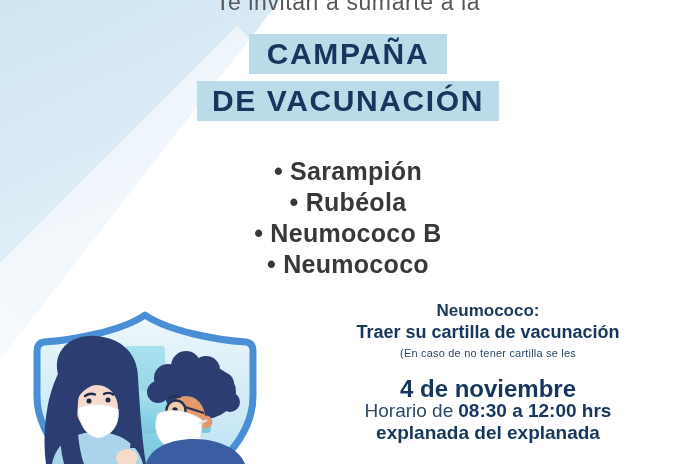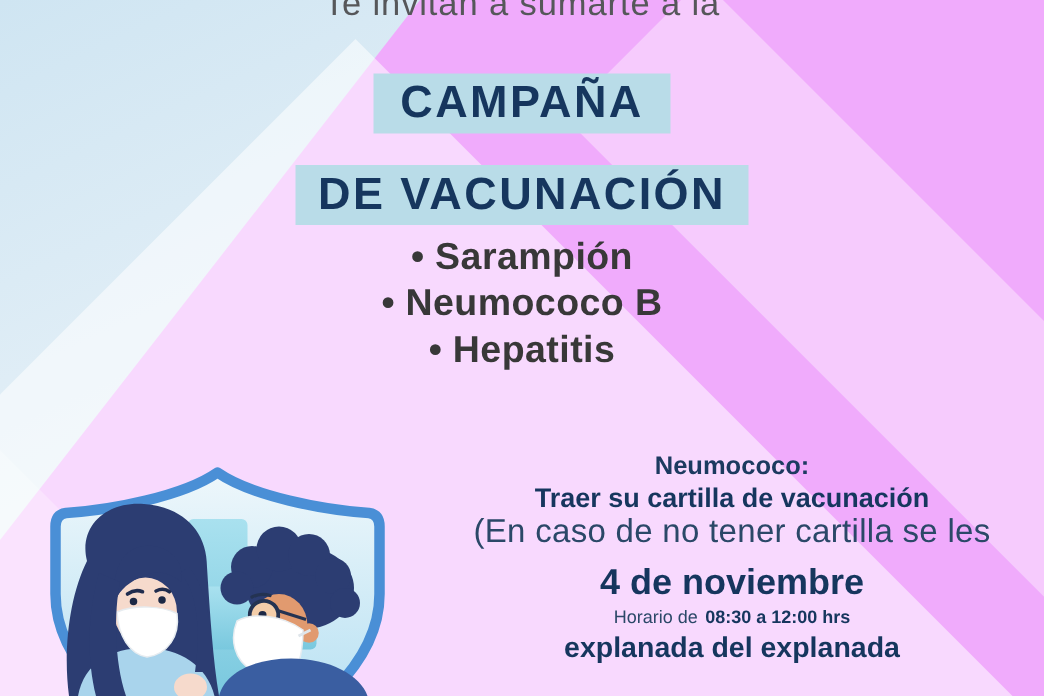--- a/index.html
+++ b/index.html
@@ -1,19 +1,19 @@
 <!DOCTYPE html>
 <html><head>
 <meta charset="utf-8">
 <style>
   html,body{margin:0;padding:0;}
   body{font-family:"Liberation Sans","DejaVu Sans",sans-serif;background:#d8d8da;}
   .flyer{
     position:relative;width:696px;height:464px;overflow:hidden;
-    background:#f0abfc;
+    background:#ffffff;
   }
   
   .bg-blue-wedge{
     position:absolute;left:0;top:0;width:280px;height:360px;
     background:linear-gradient(155deg,#cfe5f2 0%,#e3eff7 65%,#eaf2f7 100%);
     clip-path:polygon(0 0,100% 0,0 100%);
   }
   .bg-white-band-a{
     position:absolute;left:237px;top:26px;width:950px;height:620px;
     background:rgba(255,255,255,0.55);
@@ -29,44 +29,44 @@
     background:rgba(255,255,255,0.28);
     transform:rotate(45deg);transform-origin:top left;
   }
   
   .intro{
     position:absolute;top:-10px;left:0;width:100%;
     text-align:center;font-size:23px;line-height:24px;
     color:#56575a;font-weight:500;letter-spacing:.6px;
   }
   
-  .title-wrap{position:absolute;top:49px;left:0;width:100%;text-align:center;}
+  .title-wrap{position:absolute;top:34px;left:0;width:100%;text-align:center;}
   .title-band{
     display:inline-block;background:#b9dce8;color:#16365e;
     font-weight:800;font-size:30px;line-height:34px;
     letter-spacing:1.6px;padding:3px 18px;
   }
-  .title-band.second{margin-top:21px;padding:3px 15px;}
+  .title-band.second{margin-top:7px;padding:3px 15px;}
   
   .vaccine-list{
     position:absolute;top:156px;left:0;width:100%;text-align:center;
     color:#383838;font-weight:800;font-size:25px;line-height:31px;
     letter-spacing:.3px;
   }
   .vaccine-item .bullet{margin-right:7px;}
   
   .info-col{
     position:absolute;left:280px;top:301px;width:416px;text-align:center;
   }
   .req-heading{font-size:17px;line-height:20px;font-weight:700;color:#1c3a60;}
   .req-main{font-size:18px;line-height:22px;font-weight:800;color:#16365e;}
-  .req-note{font-size:22px;line-height:21px;font-weight:400;color:#2b4868;letter-spacing:.2px;}
+  .req-note{font-size:11px;line-height:21px;font-weight:400;color:#2b4868;letter-spacing:.2px;}
   .event-block{margin-top:14px;}
   .event-date{font-size:24px;line-height:22px;font-weight:800;color:#16365e;}
-  .event-schedule{font-size:12px;line-height:22px;color:#2b4868;}
+  .event-schedule{font-size:19px;line-height:22px;color:#2b4868;}
   .event-schedule .sched-prefix{font-weight:400;margin-right:5px;}
   .event-schedule .sched-time{font-weight:800;color:#16365e;}
   .event-location{font-size:19px;line-height:22px;font-weight:800;color:#16365e;}
   
   .illustration{position:absolute;left:0;top:290px;width:290px;height:174px;}
 </style>
 </head>
 <body>
 
 <div class="flyer">
@@ -78,22 +78,23 @@
 
   <div class="intro">Te invitan a sumarte a la</div>
 
   <div class="title-wrap">
     <span class="title-band">CAMPAÑA</span><br>
     <span class="title-band second">DE VACUNACIÓN</span>
   </div>
 
   <div class="vaccine-list">
     <div class="vaccine-item"><span class="bullet">•</span><span>Sarampión</span></div>
+    <div class="vaccine-item"><span class="bullet">•</span><span>Rubéola</span></div>
     <div class="vaccine-item"><span class="bullet">•</span><span>Neumococo B</span></div>
-    <div class="vaccine-item"><span class="bullet">•</span><span>Hepatitis</span></div>
+    <div class="vaccine-item"><span class="bullet">•</span><span>Neumococo</span></div>
   </div>
 
   <div class="info-col">
     <div class="req-heading">Neumococo:</div>
     <div class="req-main">Traer su cartilla de vacunación</div>
     <div class="req-note">(En caso de no tener cartilla se les</div>
     <div class="event-block">
       <div class="event-date">4 de noviembre</div>
       <div class="event-schedule">
         <span class="sched-prefix">Horario de</span><span class="sched-time">08:30 a 12:00 hrs</span>

